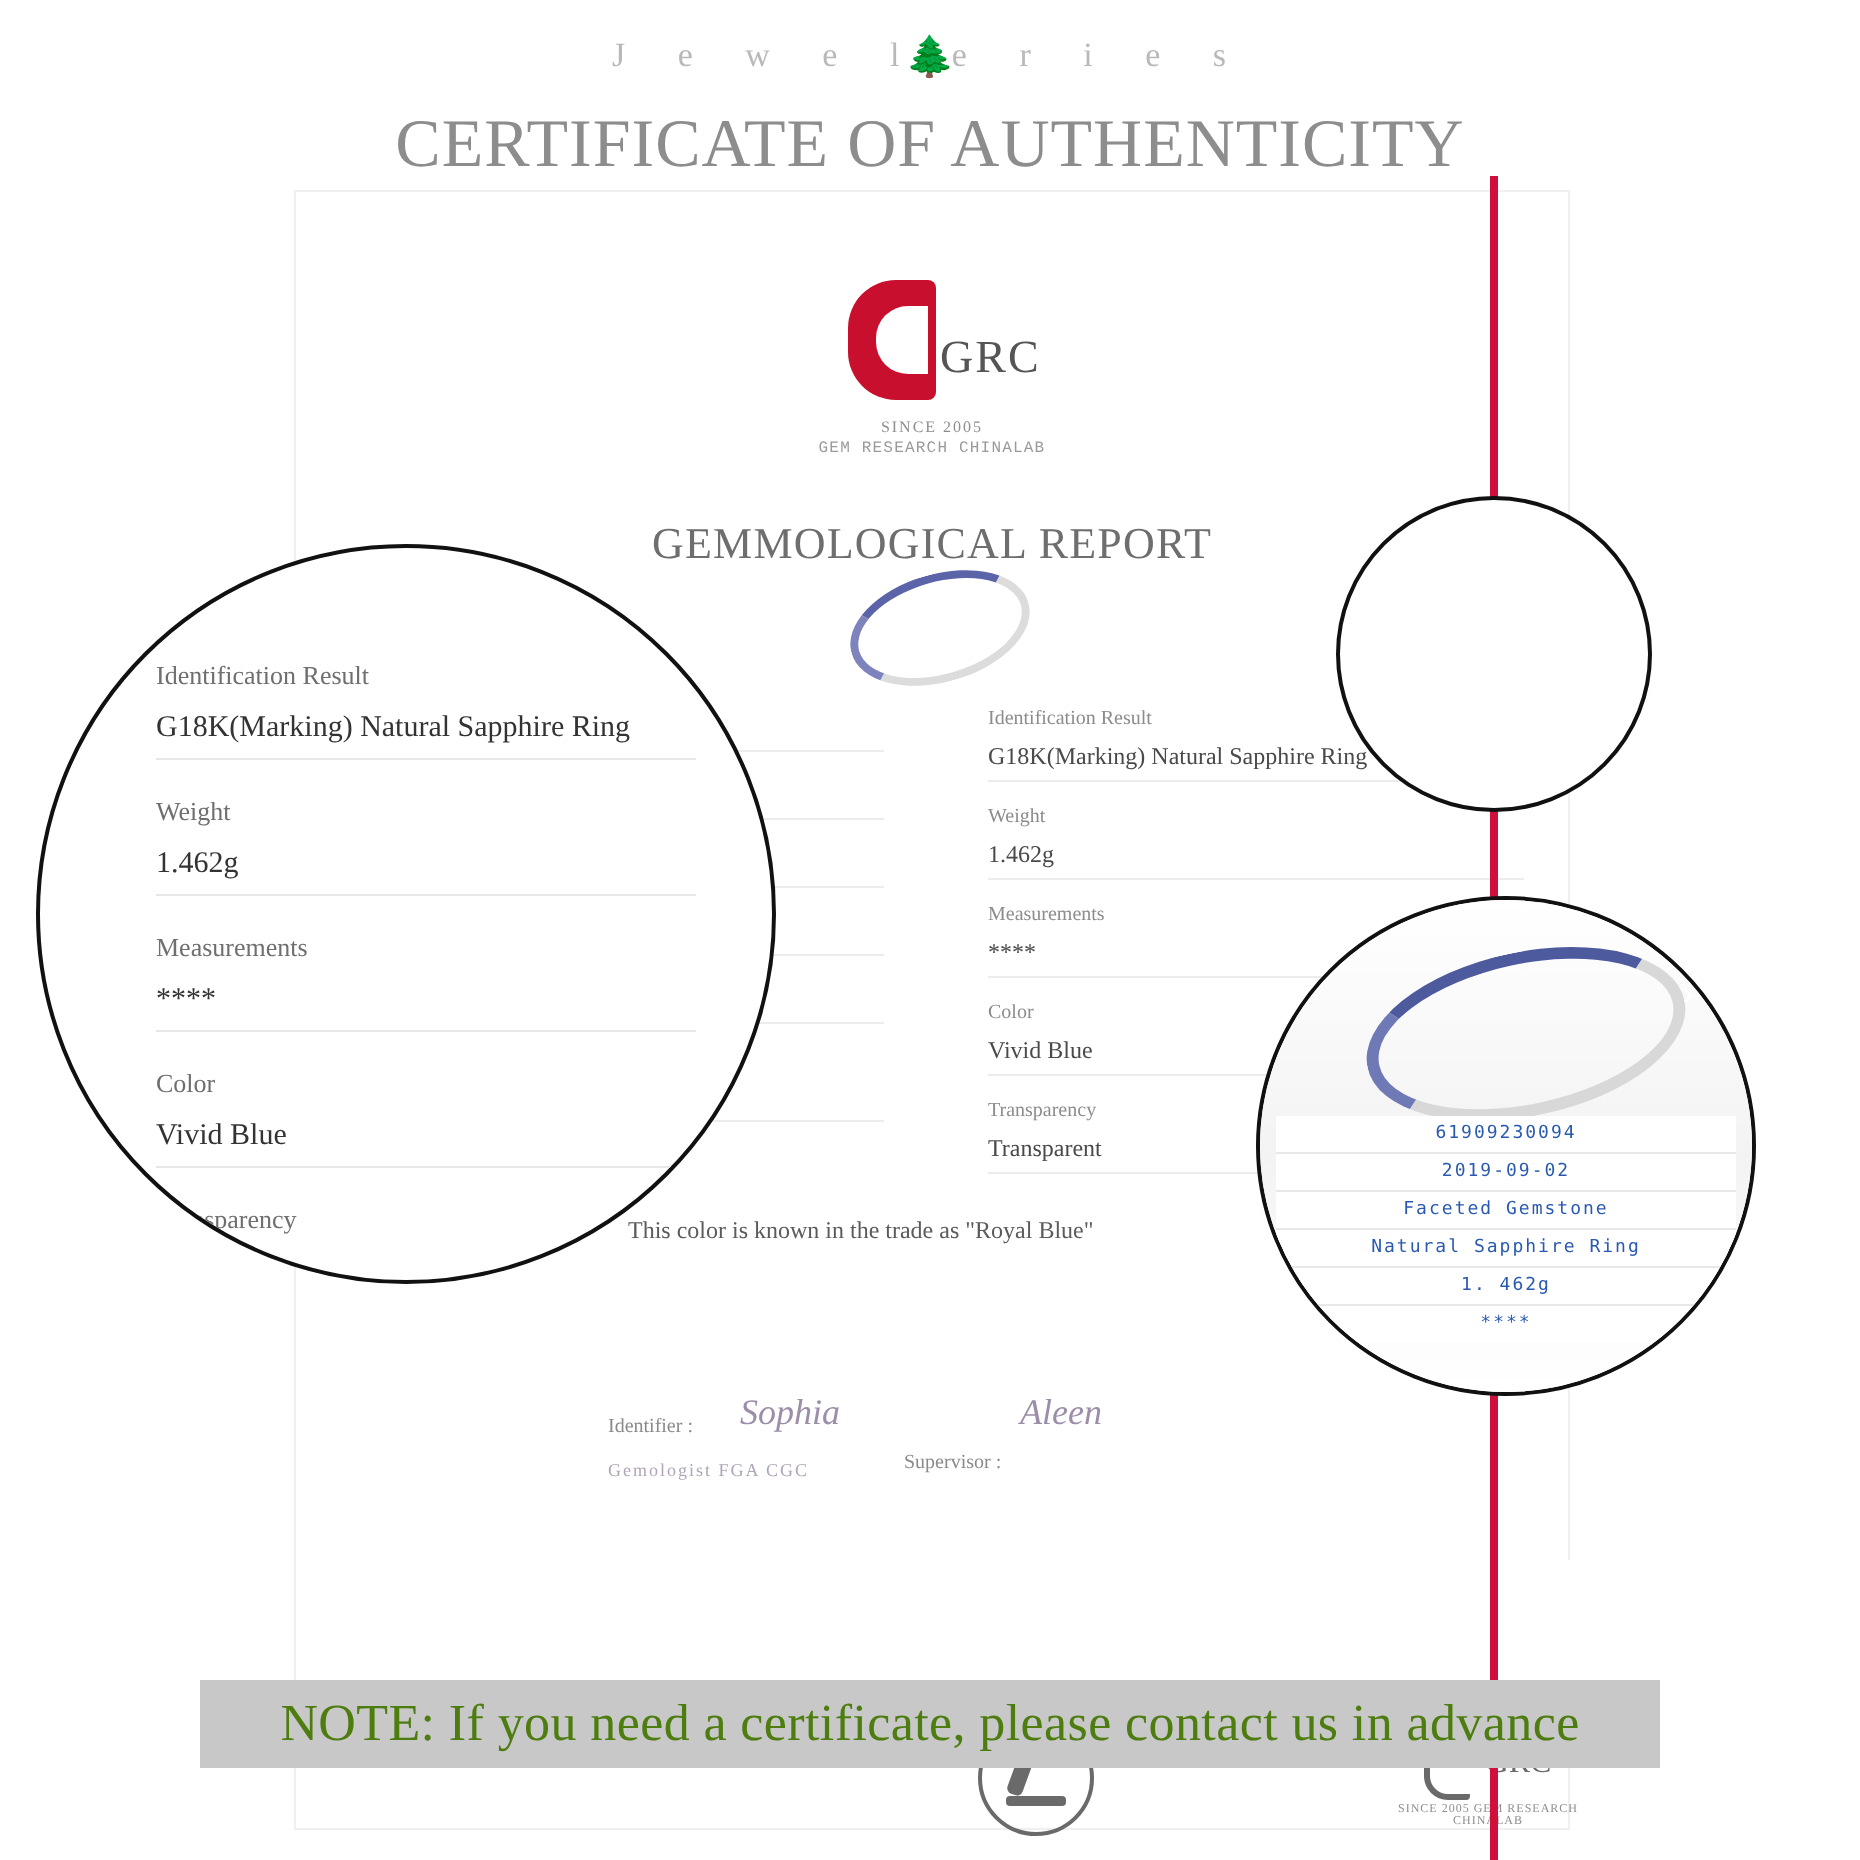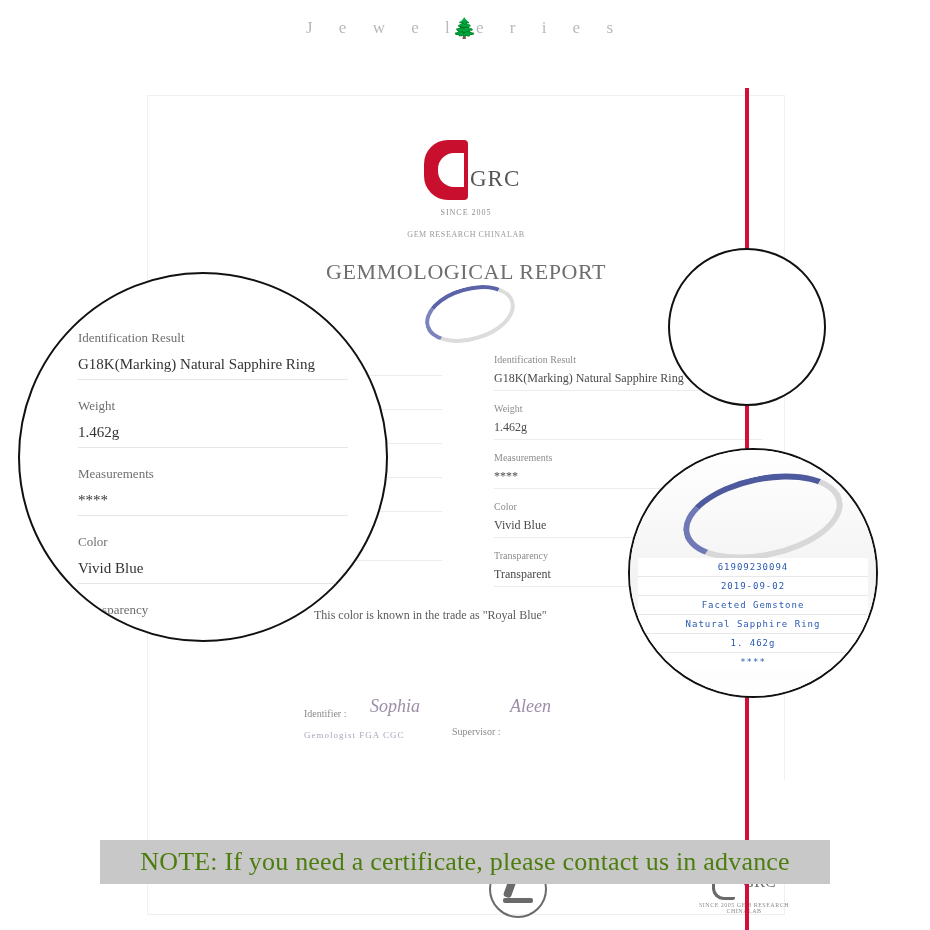--- a/index.html
+++ b/index.html
@@ -105,25 +105,25 @@
   }
   .grc-since {
     font-family: "Liberation Serif", serif;
     font-size: 8px;
     color: #8e8e8e;
     letter-spacing: 1px;
     margin-top: 2px;
     text-align: center;
   }
   .grc-lab {
-    font-family: Liberation Serif, serif;
+    font-family: Liberation Mono, monospace;
     font-size: 8px;
     color: #9a9a9a;
     letter-spacing: 0.6px;
-    margin-top: 13px;
+    margin-top: 2px;
     text-align: center;
   }
 
   .report-title {
     position: absolute;
     left: 0;
     top: 124px;
     width: 636px;
     text-align: center;
     font-family: "Liberation Serif", serif;
@@ -450,20 +450,21 @@
 
 <div id="page">
 
   <div class="brand-row">
     <span>J e w e l e r i e s</span>
   </div>
   <div class="brand-row" style="top:14px;">
     <span class="tree">🌲</span>
   </div>
 
+  <div class="cert-title">CERTIFICATE OF AUTHENTICITY</div>
 
   <div class="sheet">
 
     <div class="grc-logo">
       <div class="grc-mark">
         <div class="grc-d"></div>
         <div class="grc-letters">GRC</div>
       </div>
       <div class="grc-since">SINCE 2005</div>
       <div class="grc-lab">GEM RESEARCH CHINALAB</div>

